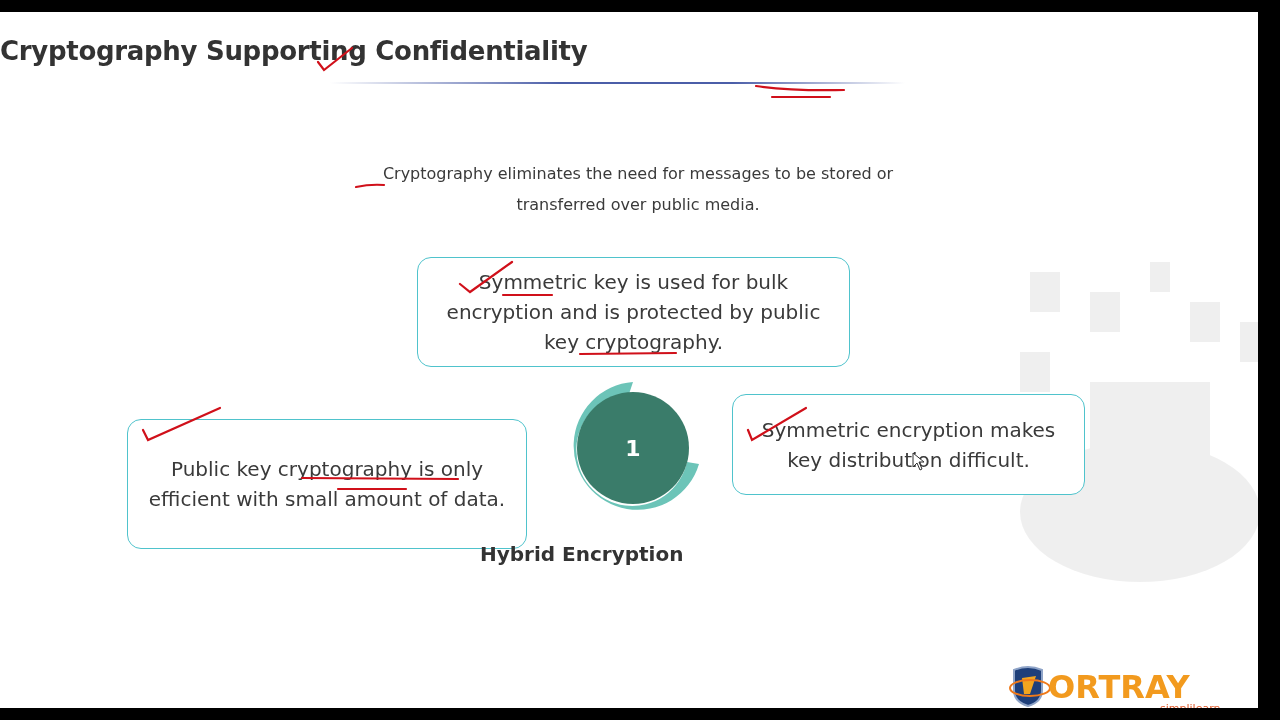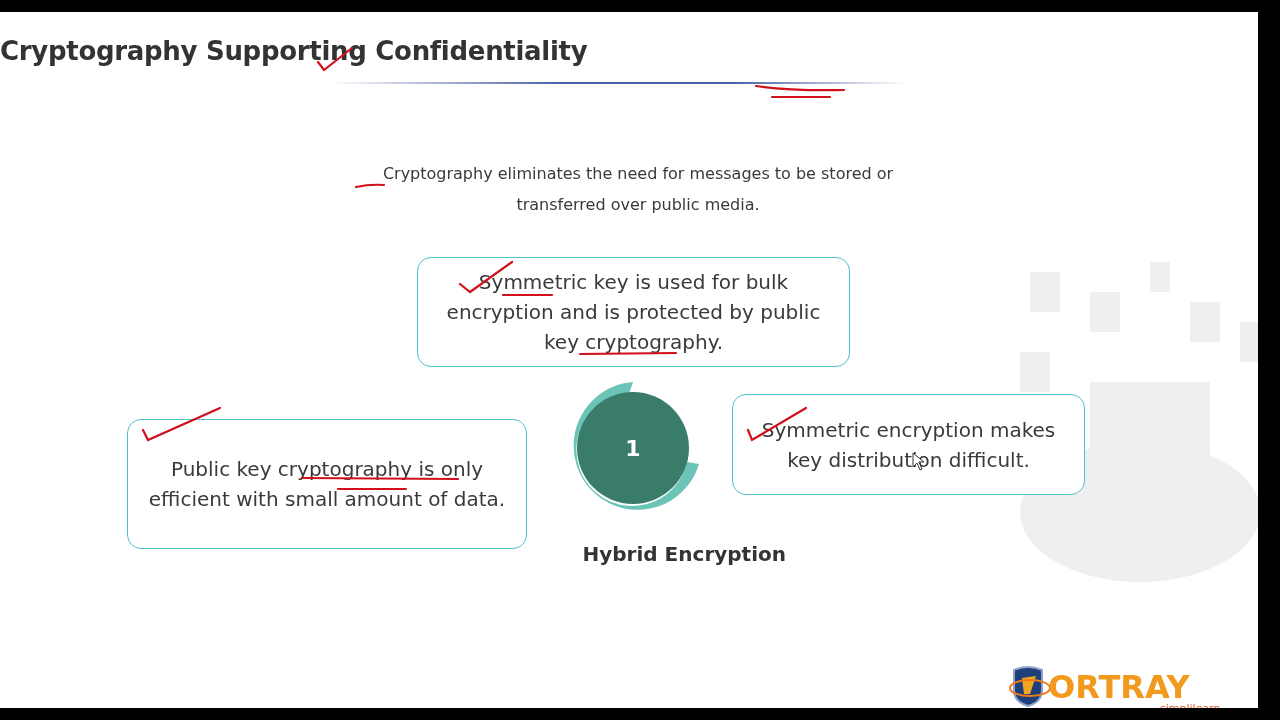--- a/index.html
+++ b/index.html
@@ -7,21 +7,21 @@
   .slide { position:absolute; left:0; top:12px; width:1258px; height:696px; background:#fff; overflow:hidden; }
   .title { position:absolute; left:0; width:1218px; top:24px; font-weight:bold; font-size:26px; color:#333; letter-spacing:-0.3px; }
   .title-rule { position:absolute; left:330px; top:70px; width:575px; height:2px; background:linear-gradient(90deg, rgba(80,100,170,0) 0%, #4b5ea8 40%, #4b5ea8 70%, rgba(80,100,170,0) 100%); }
   .intro { position:absolute; left:280px; width:716px; top:146px; text-align:center; font-size:16px; line-height:31px; color:#3a3a3a; }
   .box { position:absolute; border:1.5px solid #4fc3cc; border-radius:14px; background:#fff; display:flex; align-items:center; justify-content:center; text-align:center; color:#3a3a3a; font-size:20px; line-height:30px; box-sizing:border-box; padding:0 14px; }
   .box-top { left:417px; top:245px; width:433px; height:110px; }
   .box-left { left:127px; top:392px; width:400px; height:130px;margin-top:15px; }
   .box-right { left:732px; top:382px; width:353px; height:101px; }
   .ring { position:absolute; left:565px; top:366px; width:136px; height:136px; }
   .circle-num { position:absolute; left:577px; top:380px; width:112px; height:112px; border-radius:50%; background:#3a7c6a; color:#fff; font-weight:bold; font-size:22px; display:flex; align-items:center; justify-content:center; }
-  .caption { position:absolute; left:480px; width:306px; top:530px; text-align:right; font-weight:bold; font-size:20px; color:#333; }
+  .caption { position:absolute; left:480px; width:306px; top:530px; text-align:left; font-weight:bold; font-size:20px; color:#333; }
   .bg-illustration { position:absolute; left:990px; top:220px; width:268px; height:350px; opacity:0.06; }
   .ink { position:absolute; left:0; top:0; width:1258px; height:696px; pointer-events:none; }
   .logo { position:absolute; left:1008px; top:652px; width:245px; height:44px; }
   .logo-sub { position:absolute; left:1160px; top:690px; font-size:11px; color:#e05a2b; }
   .cursor { position:absolute; left:912px; top:440px; }
 </style>
 </head>
 <body>
 
 <div class="slide">

